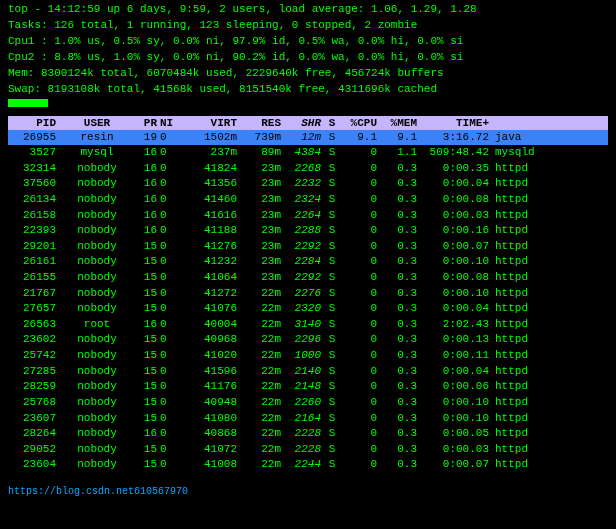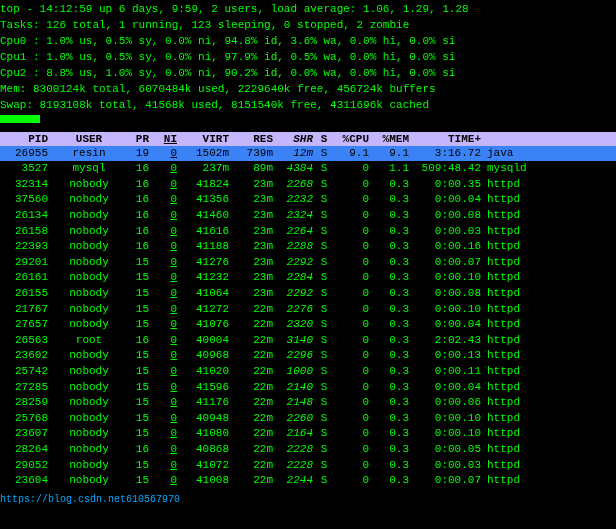--- a/index.html
+++ b/index.html
@@ -7,21 +7,21 @@
       background: #000;
       color: #00ff00;
       font-family: 'Courier New', Courier, monospace;
       font-size: 11px;
       width: 616px;
       min-height: 529px;
       overflow: hidden;
     }
     .terminal {
       background: #000;
-      padding: 2px 0;
+      padding: 2px 8px;
       width: 616px;
       min-height: 529px;
       border-radius: 28px;
     }
     .header-section {
       color: #00ff00;
       line-height: 1.45;
       margin-bottom: 2px;
     }
     .progress-bar-container {
@@ -41,21 +41,21 @@
     }
     .table-row {
       display: flex;
       width: 100%;
       padding: 0;
       line-height: 1.42;
     }
     .col-pid   { width: 52px;  text-align: right; padding-right: 4px; }
     .col-user  { width: 72px;  text-align: center;  padding-left: 2px; }
     .col-pr    { width: 28px;  text-align: right; padding-right: 3px; }
-    .col-ni    { width: 28px;  text-align: right; padding-right: 3px; text-decoration: underline; }
+    .col-ni    { width: 28px;  padding-right: 3px; }
     .col-virt  { width: 52px;  text-align: right; padding-right: 3px; }
     .col-res   { width: 44px;  text-align: right; padding-right: 3px; }
     .col-shr   { width: 40px;  text-align: right; padding-right: 3px; font-style: italic; }
     .col-s     { width: 16px;  text-align: center;}
     .col-cpu   { width: 40px;  text-align: right; padding-right: 3px; }
     .col-mem   { width: 40px;  text-align: right; padding-right: 3px; }
     .col-time  { width: 72px;  text-align: right; padding-right: 3px; }
     .col-cmd   { flex: 1;      text-align: left;  padding-left: 3px; }
     .highlighted {
       background: #3b82f6;
@@ -66,21 +66,20 @@
       font-size: 10px;
     }
   </style>
 </head>
 <body>
 
 <div class="terminal">
   <div class="header-section">
     <div>top - 14:12:59 up 6 days,  9:59,  2 users,  load average: 1.06, 1.29, 1.28</div>
     <div>Tasks: 126 total,   1 running, 123 sleeping,   0 stopped,   2 zombie</div>
-    <div>Cpu0 :  1.0% us,  0.5% sy,  0.0% ni, 94.8% id,  3.6% wa,  0.0% hi,  0.0% si</div>
     <div>Cpu1 :  1.0% us,  0.5% sy,  0.0% ni, 97.9% id,  0.5% wa,  0.0% hi,  0.0% si</div>
     <div>Cpu2 :  8.8% us,  1.0% sy,  0.0% ni, 90.2% id,  0.0% wa,  0.0% hi,  0.0% si</div>
     <div>Mem:   8300124k total,  6070484k used,  2229640k free,   456724k buffers</div>
     <div>Swap:  8193108k total,    41568k used,  8151540k free,  4311696k cached</div>
     <div>
       <div class="progress-bar-container"></div>
     </div>
   </div>
 
   <div class="table-header">
@@ -401,16 +400,16 @@
         <span class="col-res">22m</span>
         <span class="col-shr">2244</span>
         <span class="col-s">S</span>
         <span class="col-cpu">0</span>
         <span class="col-mem">0.3</span>
         <span class="col-time">0:00.07</span>
         <span class="col-cmd">httpd</span>
       </div>
     </div>
 
-  <div style="position:relative; margin-top:4px;">
+  <div style="position:relative; margin-top:12px;">
     <span class="url-overlay">https://blog.csdn.net610567970</span>
   </div>
 </div>
 
 </body></html>

